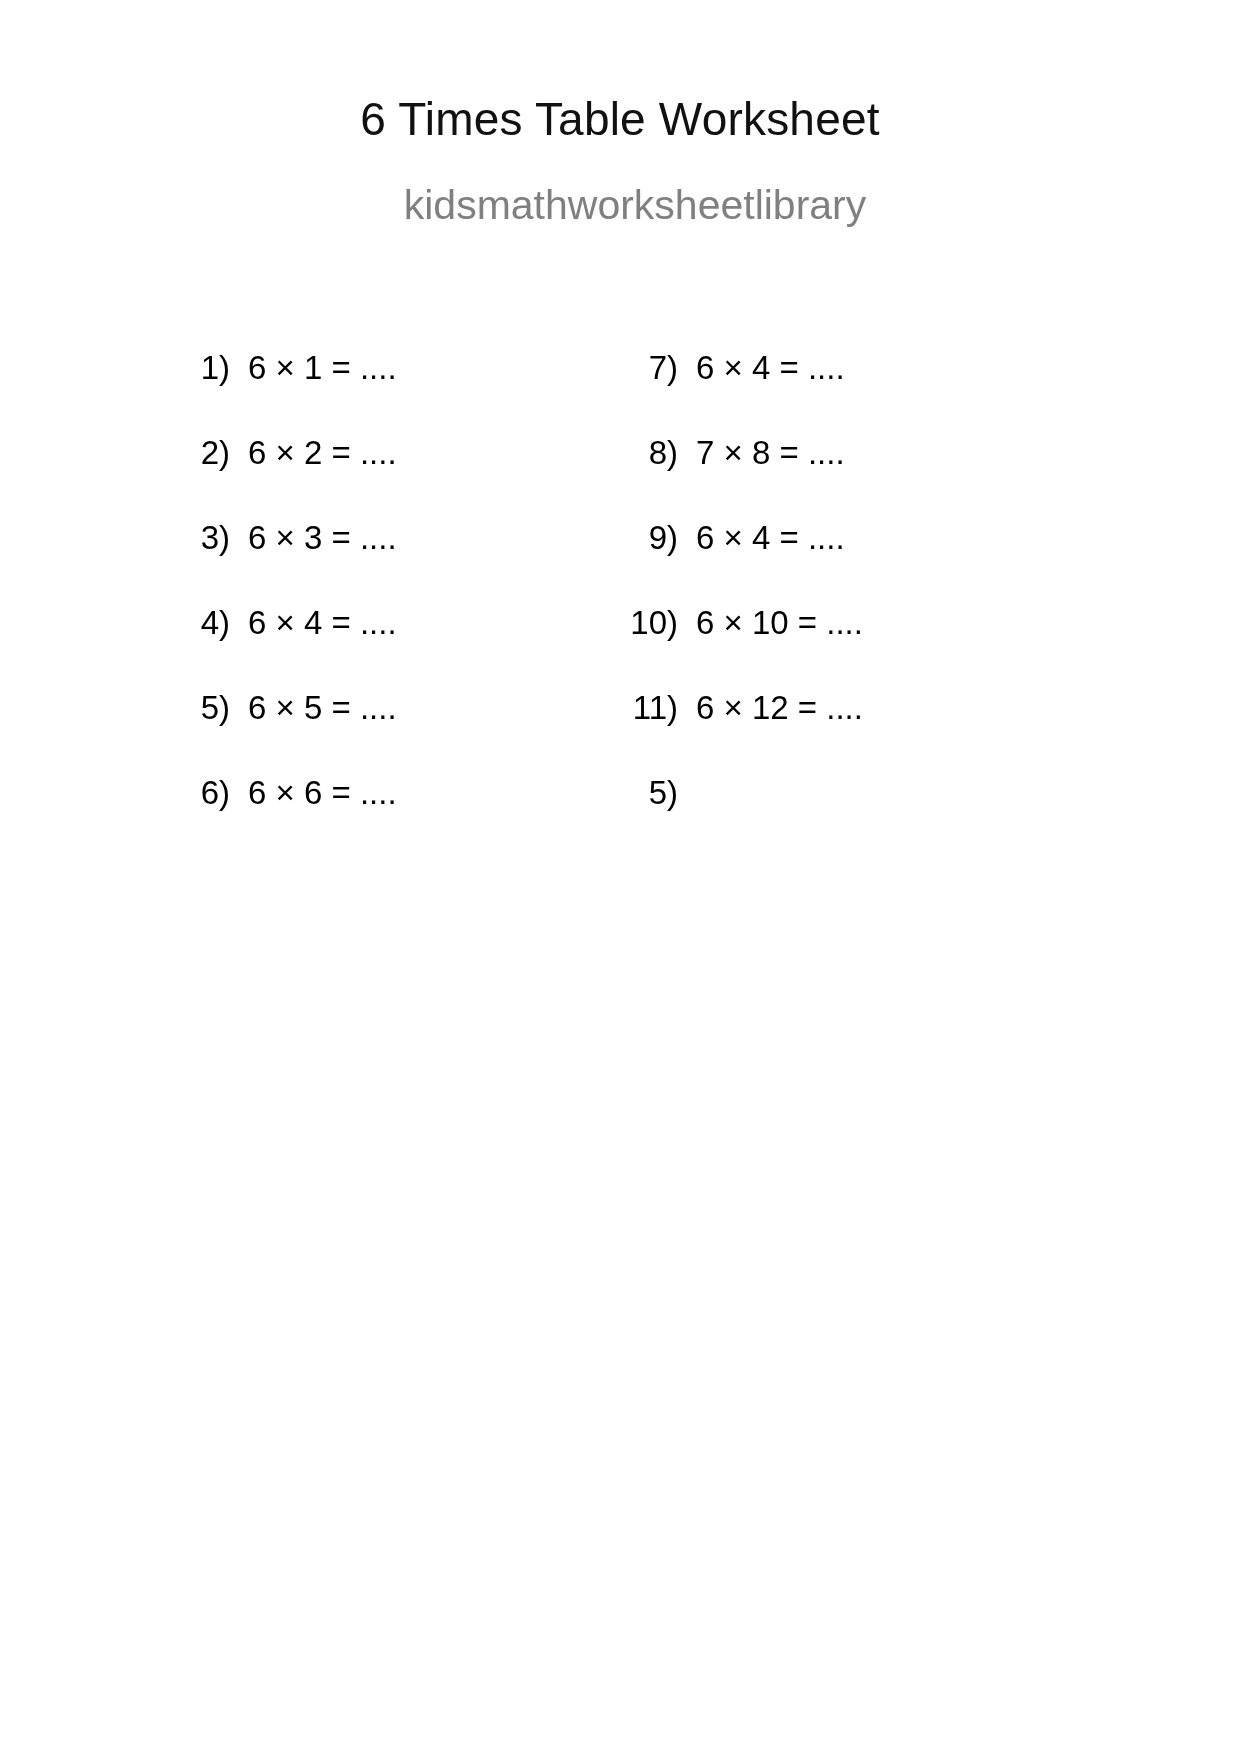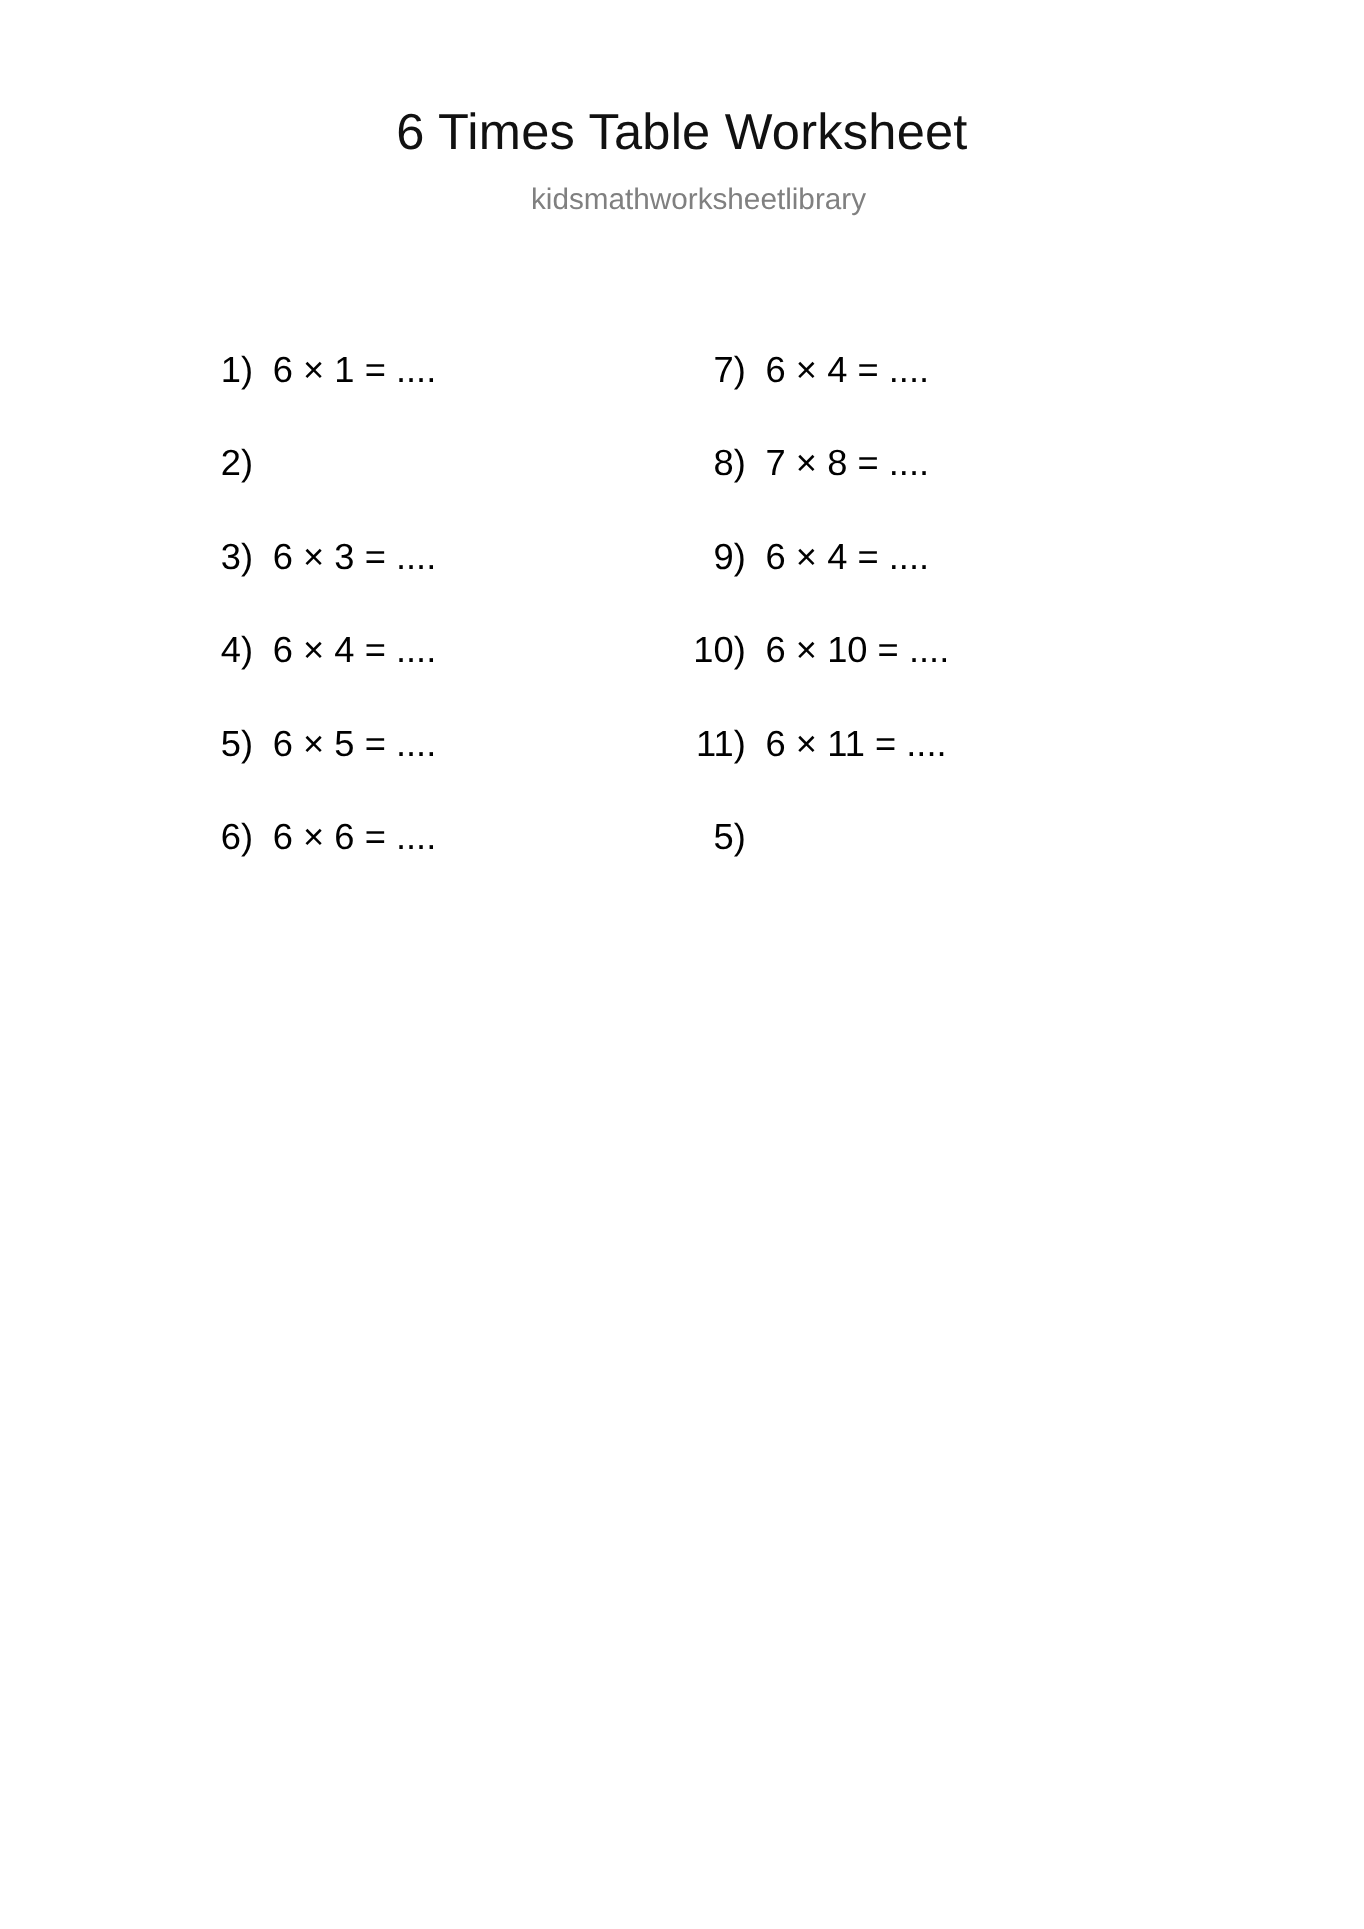--- a/index.html
+++ b/index.html
@@ -25,23 +25,23 @@
     text-align: center;
     font-size: 46px;
     font-weight: normal;
     color: #111111;
     margin: 0;
     padding-top: 92px;
     letter-spacing: 0.2px;
   }
   .subtitle {
     text-align: center;
-    font-size: 27px;
+    font-size: 41px;
     color: #808080;
-    margin: 0;
+    margin: 16px;
     padding-top: 20px;
     padding-left: 30px;
   }
   .problems {
     margin-top: 96px;
     display: flex;
     flex-direction: row;
     padding-left: 178px;
     box-sizing: border-box;
   }
@@ -84,20 +84,21 @@
 
   <div class="problems">
 
     <div class="column left">
       <div class="problem">
         <span class="num">1)</span>
         <span class="expr">6 × 1 = ....</span>
       </div>
       <div class="problem">
         <span class="num">2)</span>
+        <span class="expr">6 × 2 = ....</span>
       </div>
       <div class="problem">
         <span class="num">3)</span>
         <span class="expr">6 × 3 = ....</span>
       </div>
       <div class="problem">
         <span class="num">4)</span>
         <span class="expr">6 × 4 = ....</span>
       </div>
       <div class="problem">
@@ -122,21 +123,21 @@
       <div class="problem">
         <span class="num">9)</span>
         <span class="expr">6 × 4 = ....</span>
       </div>
       <div class="problem">
         <span class="num">10)</span>
         <span class="expr">6 × 10 = ....</span>
       </div>
       <div class="problem">
         <span class="num">11)</span>
-        <span class="expr">6 × 11 = ....</span>
+        <span class="expr">6 × 12 = ....</span>
       </div>
       <div class="problem">
         <span class="num">5)</span>
       </div>
     </div>
 
   </div>
 </div>
 
 </body></html>

